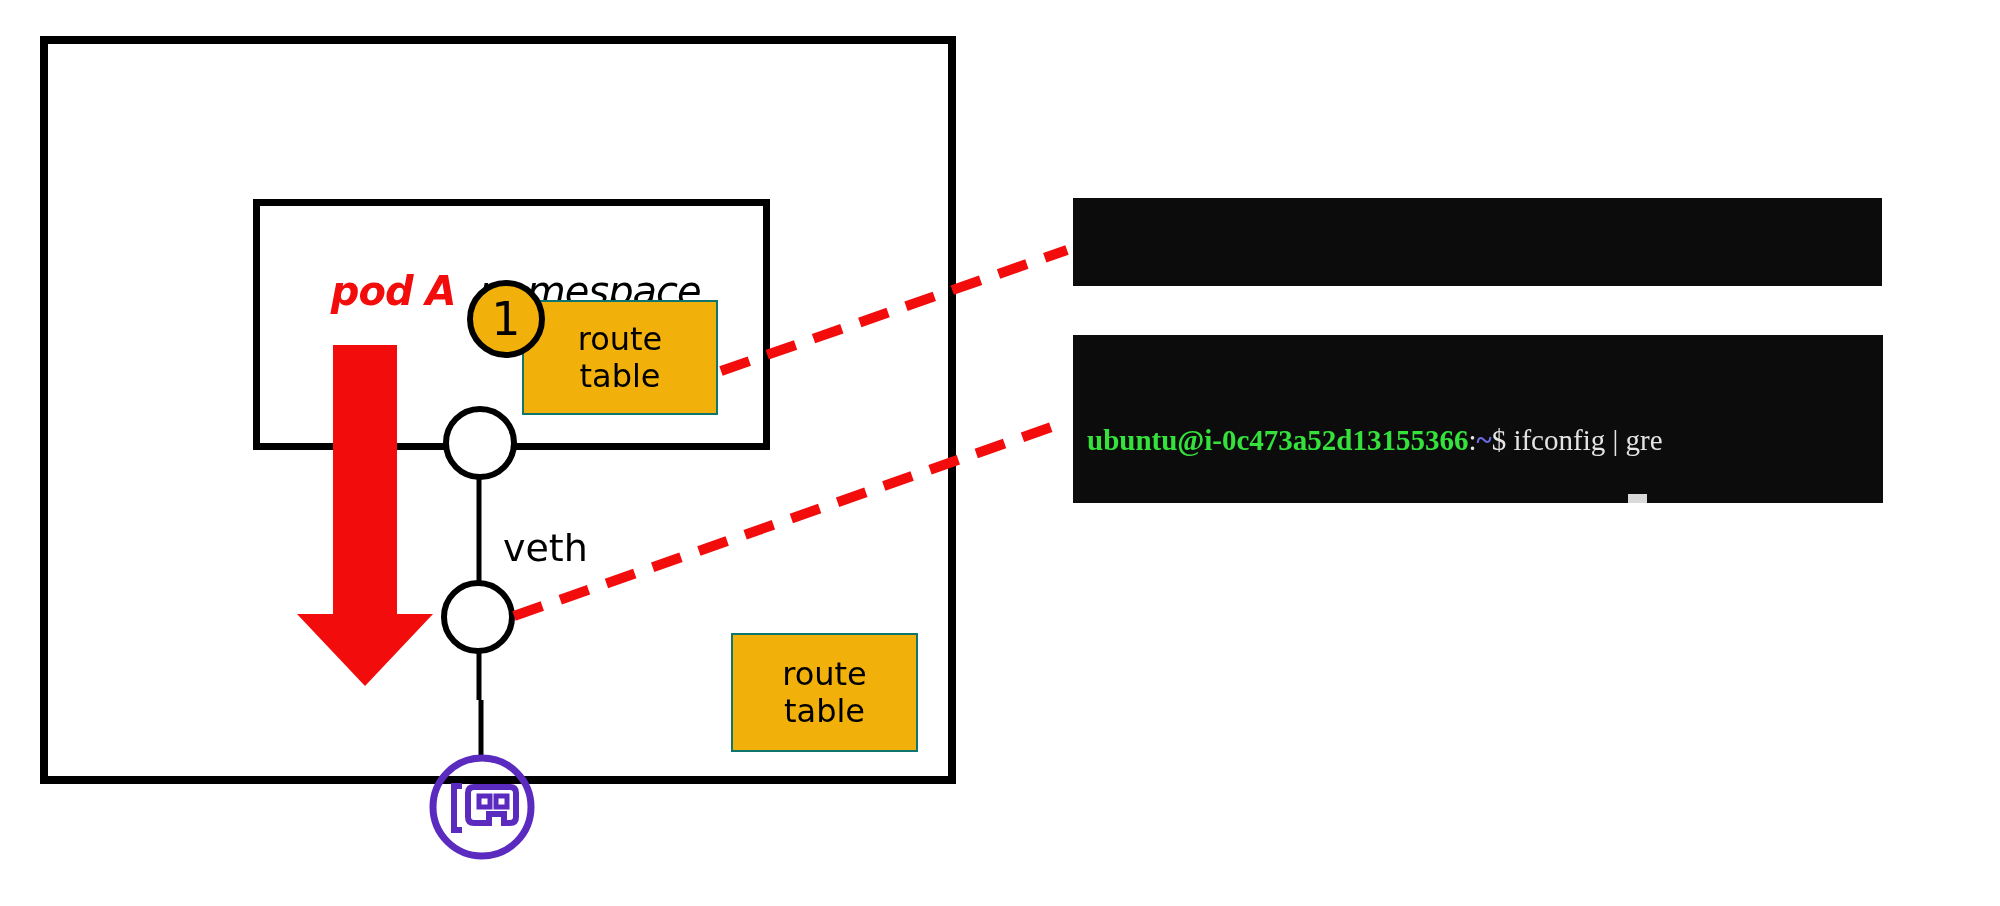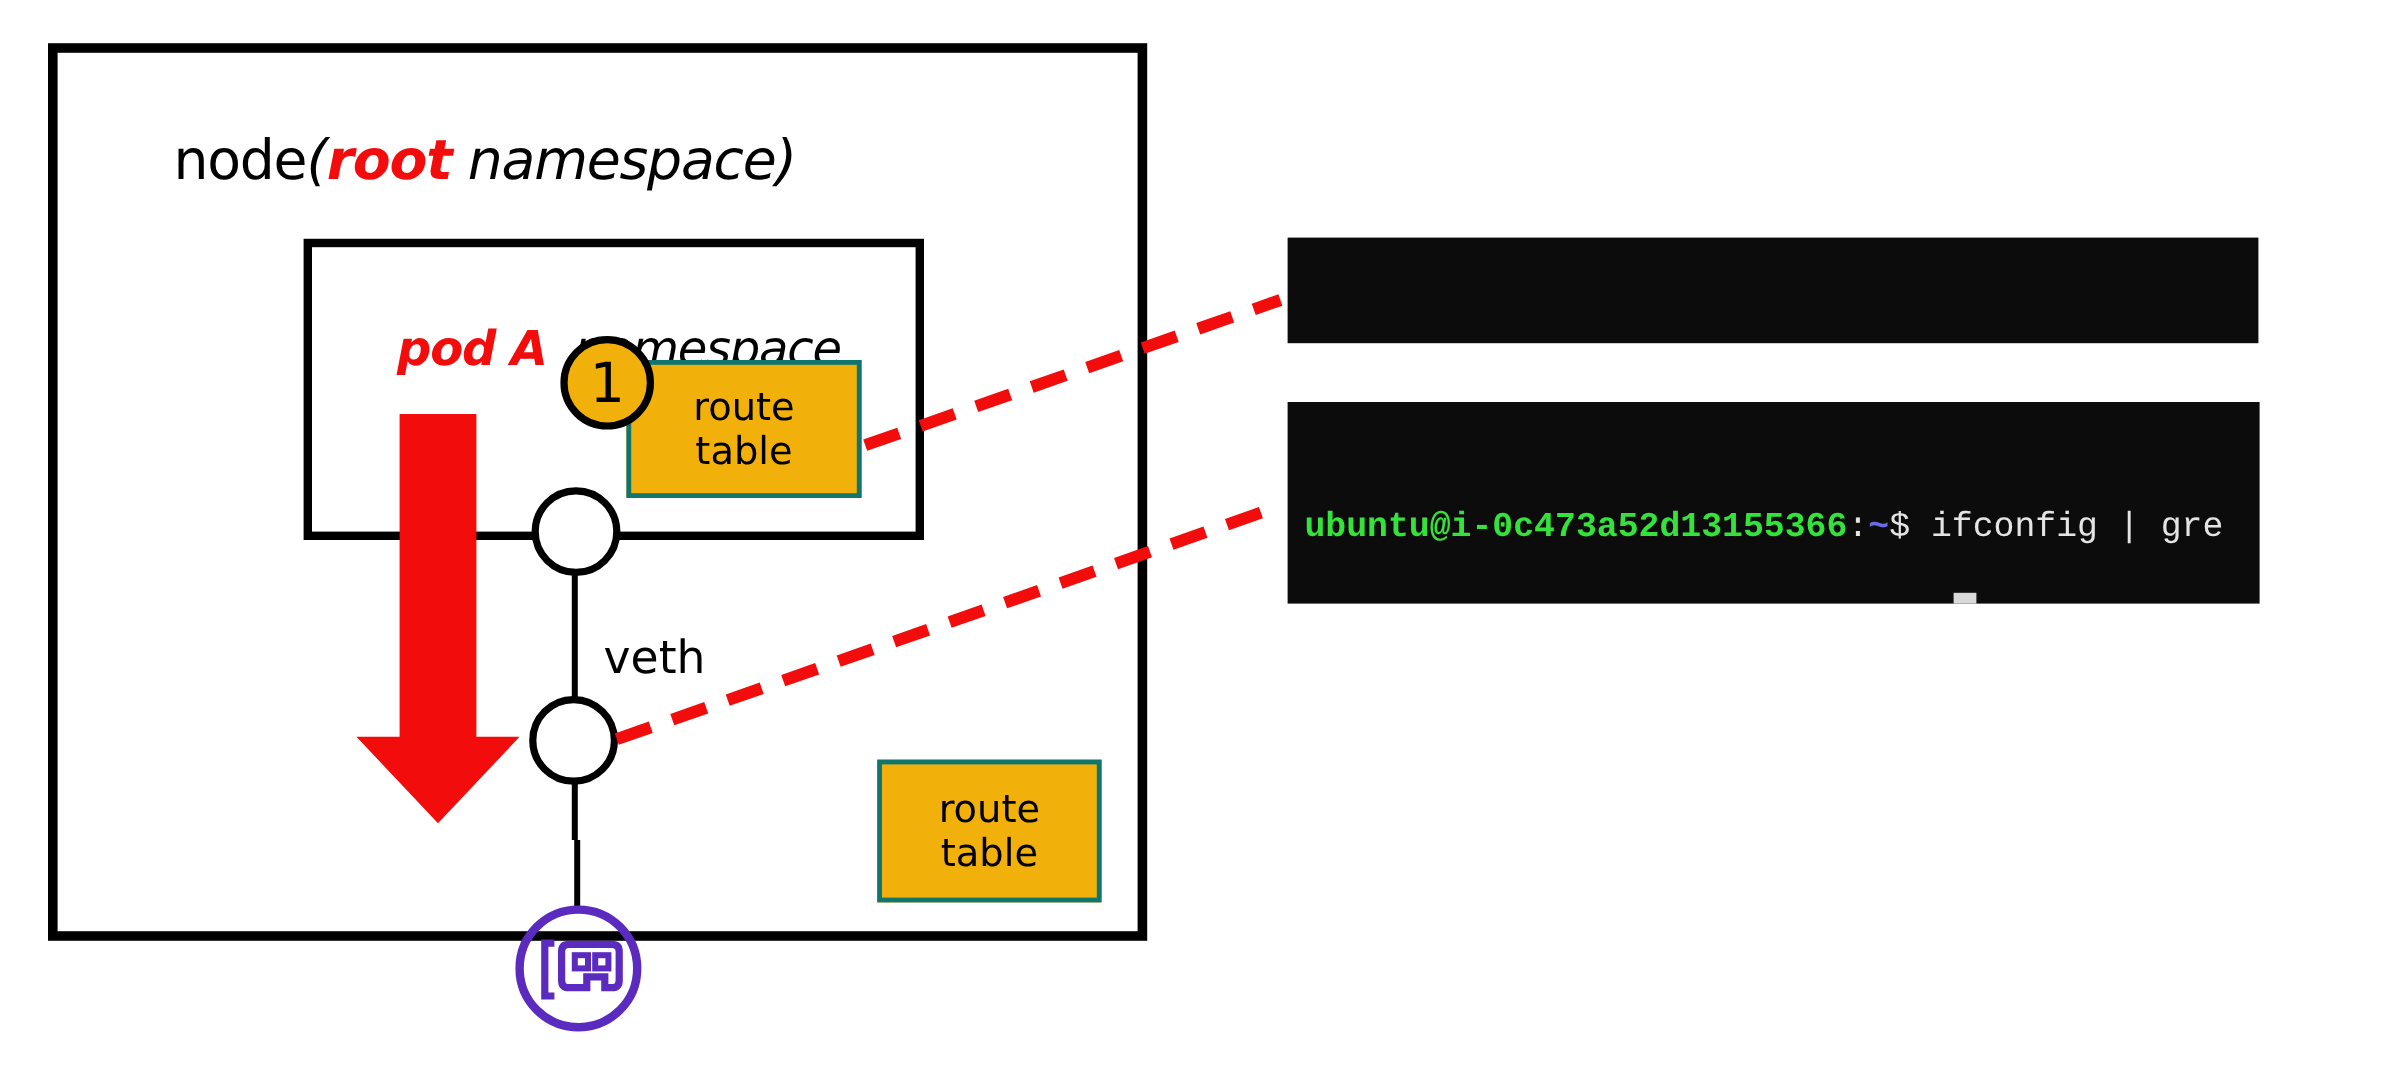--- a/index.html
+++ b/index.html
@@ -19,51 +19,48 @@
              white-space:pre;letter-spacing:-1px;}
   .t-italic{font-style:italic;}
   .t-red{color:#f20c0c;font-weight:bold;font-style:italic;}
 
   
   .badge{position:absolute;left:467px;top:280px;width:78px;height:78px;border-radius:50%;
          background:#f2b10a;border:6px solid #000;box-sizing:border-box;display:flex;
          align-items:center;justify-content:center;font-size:46px;color:#000;z-index:5;}
 
   
-  .rt{position:absolute;background:#f2b10a;border:4px solid #0f766e;box-sizing:border-box;
+  .rt{position:absolute;background:#f2b10a;border:2px solid #0f766e;box-sizing:border-box;
       display:flex;flex-direction:column;align-items:center;justify-content:center;
       font-size:32px;line-height:37px;color:#000;z-index:4;}
   .rt1{left:522px;top:300px;width:196px;height:115px;}
   .rt2{left:731px;top:633px;width:187px;height:119px;}
 
   .veth-label{position:absolute;left:503px;top:526px;font-size:38px;color:#000;}
 
   
   .overlay{position:absolute;left:0;top:0;width:2000px;height:906px;z-index:6;pointer-events:none;}
 
   
   .term{position:absolute;background:#0c0c0c;color:#e4e4e4;
-        font-family:Liberation Mono, monospace;font-size:29px;line-height:42px;
+        font-family:Liberation Serif, serif;font-size:29px;line-height:42px;
         white-space:pre;overflow:hidden;z-index:3;}
   .term1{left:1073px;top:198px;width:809px;height:88px;padding:1px 14px;box-sizing:border-box;}
   .term2{left:1073px;top:335px;width:810px;height:168px;padding:0 14px;box-sizing:border-box;}
   .seg.green{color:#35e23c;font-weight:bold;}
   .seg.blue{color:#6b6be6;font-weight:bold;}
   .cursor{position:absolute;left:1628px;top:494px;width:19px;height:9px;background:#d9d9d9;z-index:7;}
 </style>
 </head>
 <body>
 
 <div class="canvas">
 
   <div class="node-box"></div>
 
-  <div class="node-title">
-    <span>node</span><span class="t-italic">(</span><span class="t-red">root</span><span class="t-italic"> namespace)</span>
-  </div>
 
   <div class="pod-box"></div>
 
   <div class="pod-title">
     <span class="t-red">pod A</span><span class="t-italic">  namespace</span>
   </div>
 
   <div class="rt rt1">
     <span>route</span>
     <span>table</span>

